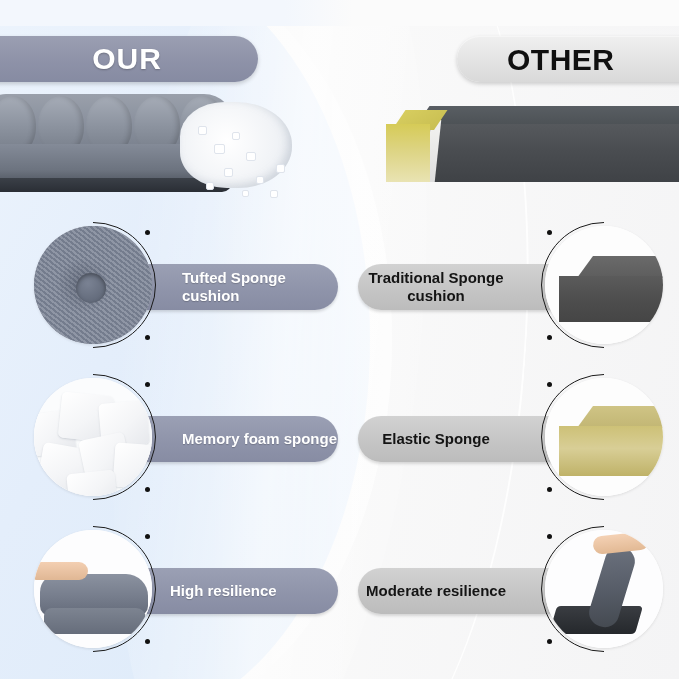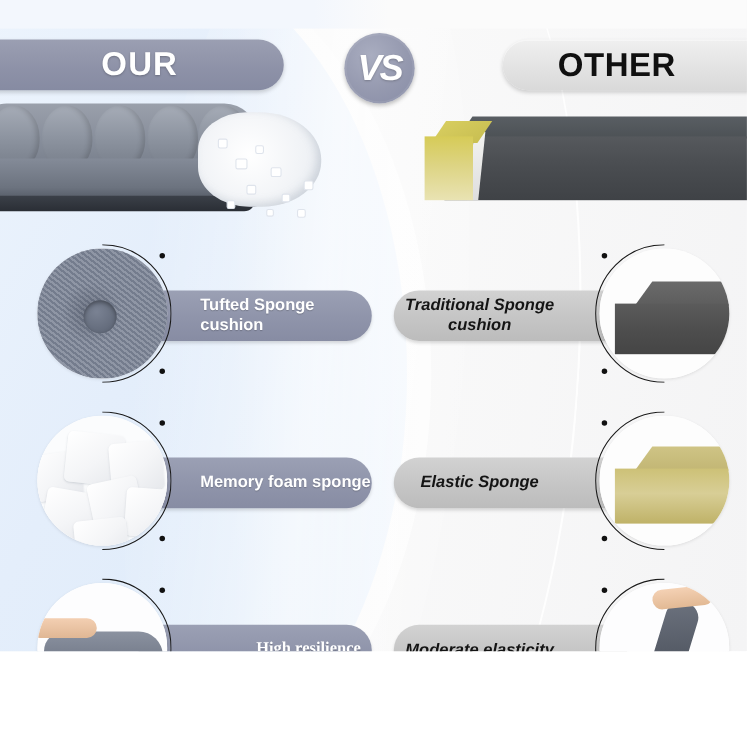--- a/index.html
+++ b/index.html
@@ -4,21 +4,21 @@
 <style>
   * { box-sizing: border-box; margin: 0; padding: 0; }
   html, body {
     width: 679px; height: 679px;
     overflow: hidden;
     font-family: "Liberation Sans", sans-serif;
     background: #ffffff;
   }
   #stage {
     position: relative;
-    width: 679px; height: 592px;
+    width: 679px; height: 679px;
     overflow: hidden;
     background: #fbfbfb;
   }
 
   
   .bg-right {
     position: absolute; inset: 0;
     background: linear-gradient(100deg,#f7f7f8 0%, #fafafa 40%, #f4f4f5 100%);
   }
   .bg-left {
@@ -202,32 +202,32 @@
     left: 126px; top: 50px; width: 212px;
     background: linear-gradient(180deg,#9ba0b4 0%, #9095ab 50%, #878ca3 100%);
     border-radius: 0 23px 23px 0;
     padding-left: 56px;
   }
   .pill-left .pill-text {
     color: #ffffff; font-size: 15px; font-weight: bold; line-height: 1.18;
     text-shadow: 0 1px 1px rgba(0,0,0,.2);
   }
   .pill-left.centered { padding-left: 44px; }
-  .pill-left.centered .pill-text { text-align: right; width: 100%; padding-right: 10px; font-family: Liberation Serif, serif; }
+  .pill-left.centered .pill-text { text-align: left; width: 100%; padding-right: 10px; }
 
   .pill-right {
     left: 358px; top: 50px; width: 212px;
     background: linear-gradient(180deg,#d2d2d2 0%, #c6c6c6 50%, #bcbcbc 100%);
     border-radius: 23px 0 0 23px;
     padding-right: 56px;
     justify-content: center;
   }
   .pill-right .pill-text {
     color: #141414; font-size: 15px; font-weight: bold;
-    line-height: 1.18; text-align: center; font-style: italic;
+    line-height: 1.18; text-align: center;
   }
 
   
   .circle-wrap {
     position: absolute;
     width: 126px; height: 126px;
     z-index: 5;
   }
   .circle-left { left: 30px; top: 8px; }
   .circle-right { left: 541px; top: 8px; }
@@ -389,23 +389,20 @@
     <div class="mat-face"></div>
     <div class="mat-white-edge"></div>
     <div class="mat-yellow-top"></div>
     <div class="mat-yellow"></div>
   </div>
 
   <div class="banner banner-our">
     <span class="banner-text">OUR</span>
   </div>
 
-  <div class="vs-badge">
-    <span class="vs-text">VS</span>
-  </div>
 
   <div class="banner banner-other">
     <span class="banner-text">OTHER</span>
   </div>
 
   <div class="row row-1">
     <div class="pill pill-left">
       <span class="pill-text">
         <span>Tufted Sponge</span><br>
         <span>cushion</span>
@@ -476,21 +473,21 @@
     </div>
   </div>
 
   <div class="row row-3">
     <div class="pill pill-left centered">
       <span class="pill-text">
         <span>High resilience</span><br>
       </span>
     </div>
     <div class="pill pill-right">
-      <span class="pill-text">Moderate elasticity</span>
+      <span class="pill-text">Moderate resilience</span>
     </div>
     <div class="circle-wrap circle-left">
       <div class="circle-img">
         <div class="art-press">
           <div class="press-black"></div>
           <div class="press-cushion"></div>
           <div class="press-cushion2"></div>
           <div class="press-hand"></div>
         </div>
       </div>

